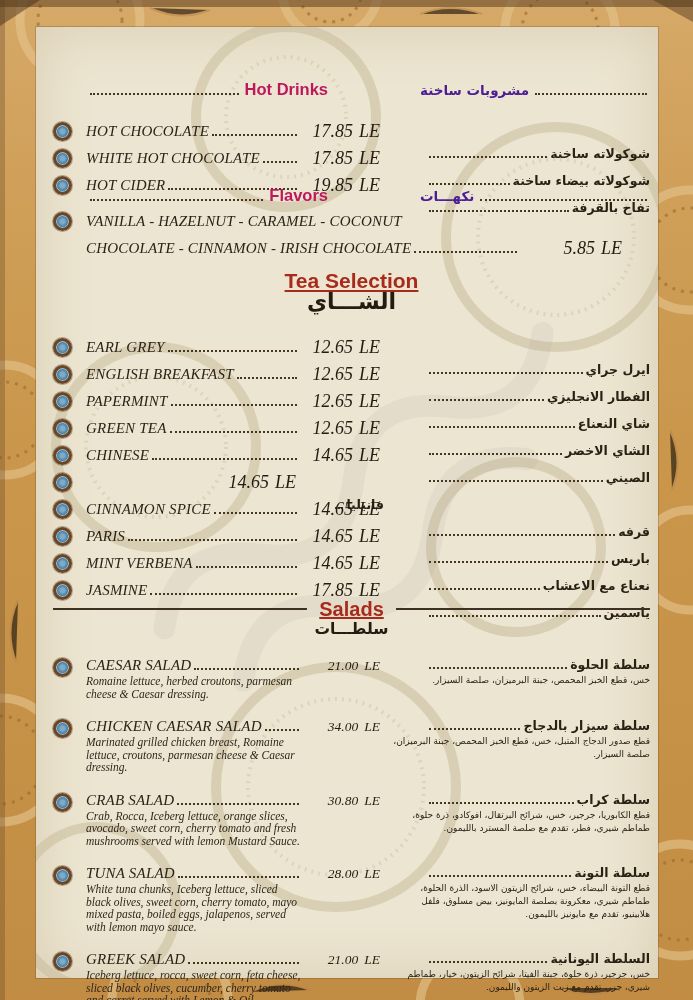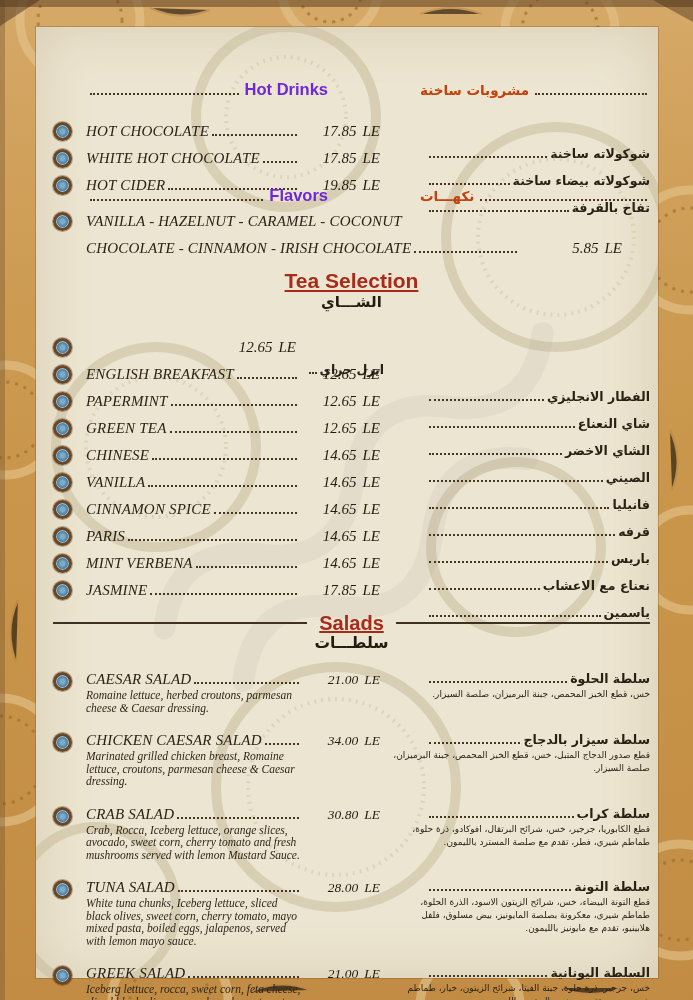--- a/index.html
+++ b/index.html
@@ -21,42 +21,42 @@
   .row{display:grid;grid-template-columns:33px 214px 84px auto;align-items:center;height:27px;}
   .bullet{
     width:19px;height:19px;border-radius:50%;box-sizing:border-box;
     background:radial-gradient(circle,#7fabc6 0 22%,#4a7fa3 55%,#38607e 100%);
     border:3px solid #6b4524;
     box-shadow:inset 0 0 0 1px #a8c6d6, 0 0 0 1px rgba(60,38,18,.35);
   }
   .en{display:flex;align-items:baseline;min-width:0;}
   .nm{font-style:italic;font-size:15px;color:#2c2217;white-space:nowrap;letter-spacing:.2px;}
   .lead{flex:1 1 auto;border-bottom:2px dotted #46361f;margin:0 3px 3px 3px;min-width:8px;}
-  .price{display:flex;justify-content:flex-end;align-items:baseline;font-style:italic;font-size:15px;color:#241c12;padding-right:4px;gap:6px;white-space:nowrap;}
+  .price{display:flex;justify-content:flex-end;align-items:baseline;font-style:italic;font-size:18px;color:#241c12;padding-right:4px;gap:6px;white-space:nowrap;}
   .ar{display:flex;direction:rtl;align-items:baseline;padding-left:42px;min-width:0;margin-top:44px;}
   .nm-ar{font-family:"DejaVu Sans", sans-serif;font-weight:700;font-size:12.5px;color:#2a2115;white-space:nowrap;}
 
   
   .hdr{display:grid;grid-template-columns:278px 40px 1fr;align-items:center;height:25px;}
   .hdr-en{display:flex;align-items:baseline;padding-left:34px;}
   .hdr-ar{display:flex;align-items:baseline;padding-left:46px;grid-column:3;}
-  .red-hdr{font-family:"Liberation Sans", sans-serif;font-weight:700;font-size:16.5px;color:#6d28d9;white-space:nowrap;padding:0 3px;}
-  .red-hdr-ar{font-family:"DejaVu Sans", sans-serif;font-weight:700;font-size:13.5px;color:#c2410c;white-space:nowrap;padding:0 3px;}
+  .red-hdr{font-family:"Liberation Sans", sans-serif;font-weight:700;font-size:16.5px;color:#be185d;white-space:nowrap;padding:0 3px;}
+  .red-hdr-ar{font-family:"DejaVu Sans", sans-serif;font-weight:700;font-size:13.5px;color:#4c1d95;white-space:nowrap;padding:0 3px;}
 
   
   .flav1{display:grid;grid-template-columns:33px auto;align-items:center;height:27px;}
   .flav2{display:grid;grid-template-columns:33px 1fr 130px;align-items:center;height:27px;}
   .flav2 .price{padding-right:28px;}
 
   
   .sec-hdr{text-align:center;margin:8px 0 6px;}
   .en-big{font-family:"Liberation Sans", sans-serif;font-weight:700;font-size:21px;color:#a82a1a;line-height:22px;text-decoration:underline;}
-  .ar-big{font-family:"DejaVu Sans", sans-serif;font-weight:700;font-size:15px;color:#241c11;line-height:20px;}
-
-  .divider{display:flex;align-items:center;gap:12px;margin-top:24px;}
+  .ar-big{font-family:"DejaVu Sans", sans-serif;font-weight:700;font-size:22px;color:#241c11;line-height:20px;}
+
+  .divider{display:flex;align-items:center;gap:12px;margin-top:10px;}
   .dline{flex:1;height:1.5px;background:#3f3122;}
   .divider .en-big{font-size:20px;}
   .ar-big-center{text-align:center;font-family:"DejaVu Sans", sans-serif;font-weight:700;font-size:15.5px;color:#241c11;line-height:19px;}
 
   
   .srow{display:grid;grid-template-columns:33px 216px 82px auto;align-items:start;margin-top:18px;}
   .srow .bullet{margin-top:1px;}
   .s-name-row{display:flex;align-items:baseline;}
   .s-desc{font-style:italic;font-size:11.5px;line-height:12.5px;color:#30261a;margin-top:1px;}
   .s-price{display:flex;justify-content:flex-end;align-items:baseline;font-style:italic;font-size:13.5px;color:#241c12;padding-right:4px;gap:6px;white-space:nowrap;margin-top:1px;}
@@ -229,20 +229,24 @@
     </div>
 
     <div>
       <div class="sec-hdr">
         <div class="en-big">Tea Selection</div>
         <div class="ar-big">الشـــاي</div>
       </div>
 
       <div class="row">
         <span class="bullet"></span>
+        <span class="en">
+            <span class="nm">EARL GREY</span>
+            <span class="lead"></span>
+          </span>
         <span class="price">
             <span>12.65</span>
             <span>LE</span>
           </span>
         <span class="ar">
             <span class="nm-ar">ايرل جراي</span>
             <span class="lead"></span>
           </span>
       </div>
       <div class="row">
@@ -300,24 +304,20 @@
             <span>14.65</span>
             <span>LE</span>
           </span>
         <span class="ar">
             <span class="nm-ar">الصيني</span>
             <span class="lead"></span>
           </span>
       </div>
       <div class="row">
         <span class="bullet"></span>
-        <span class="en">
-            <span class="nm">VANILLA</span>
-            <span class="lead"></span>
-          </span>
         <span class="price">
             <span>14.65</span>
             <span>LE</span>
           </span>
         <span class="ar">
             <span class="nm-ar">فانيليا</span>
             <span class="lead"></span>
           </span>
       </div>
       <div class="row">

